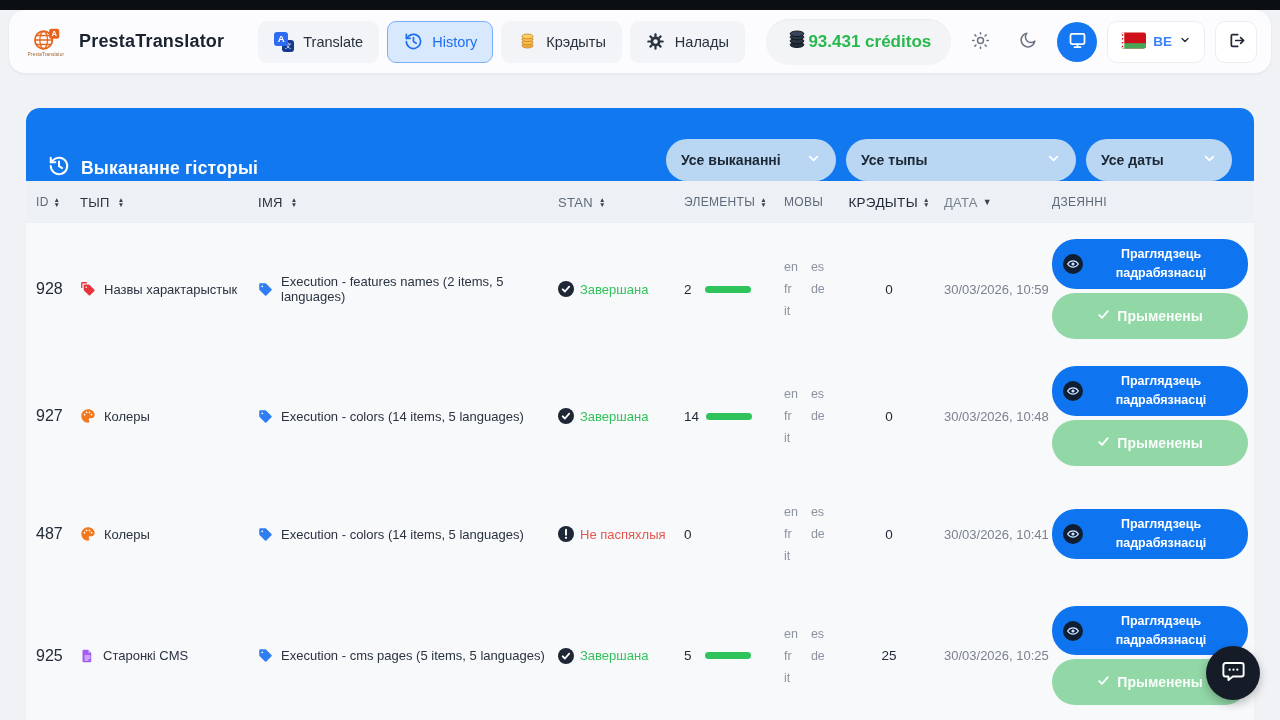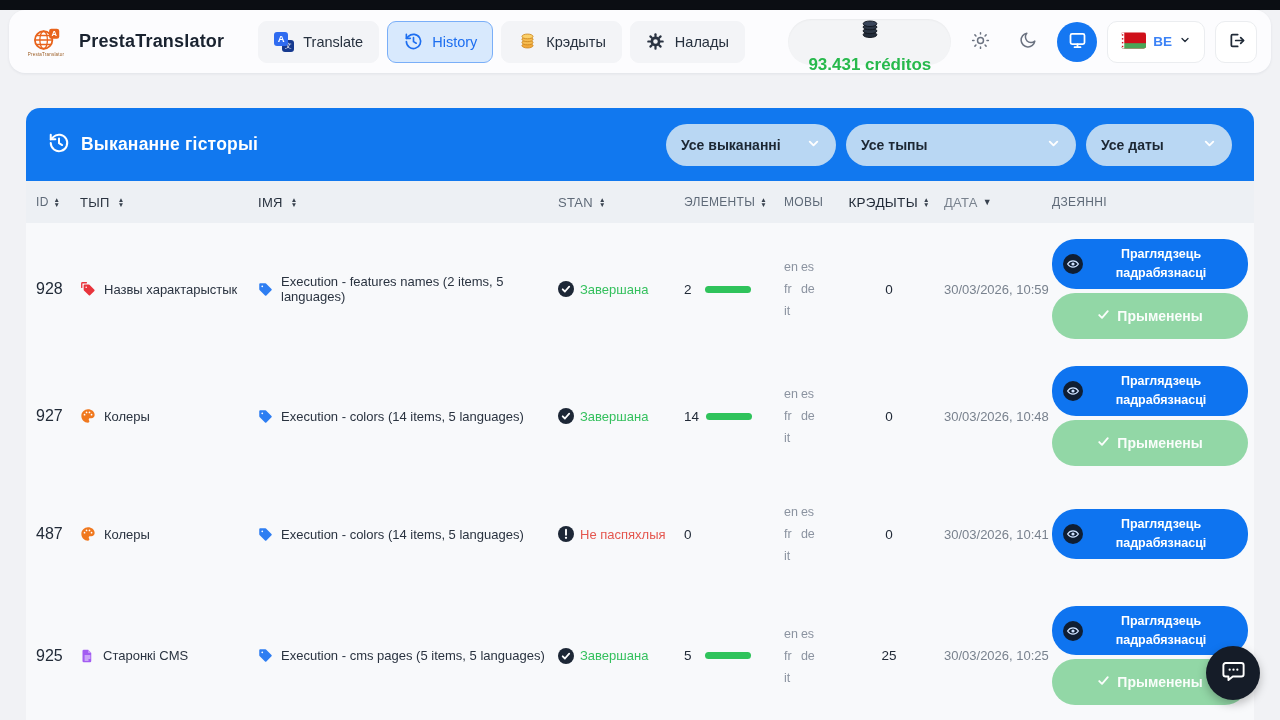--- a/index.html
+++ b/index.html
@@ -36,22 +36,22 @@
     border-radius:3px; color:#fff; font-size:7px; display:flex; align-items:center; justify-content:center;
   }
   .ico-translate .sqf {
     position:absolute; left:0; top:0; width:14px; height:14px; background:#2f6bf0;
     border-radius:3px; color:#fff; font-size:9.5px; font-weight:bold;
     display:flex; align-items:center; justify-content:center;
   }
 
   .nav-right { margin-left:auto; display:flex; align-items:center; gap:10px; }
   .credits-pill {
-    display:flex; align-items:center; gap:10px; background:#f3f4f6; border-radius:999px;
-    height:46px; padding:0 20px; box-shadow:inset 0 1px 2px rgba(0,0,0,.04);flex-direction:column;
+    display:flex; align-items:center; background:#f3f4f6; border-radius:999px;
+    height:46px; padding:0 20px; box-shadow:inset 0 1px 2px rgba(0,0,0,.04);
   }
   .credits-text { font-size:17px; font-weight:800; color:#27b94c; }
   .icon-btn {
     width:38px; height:38px; border:none; background:transparent; border-radius:50%;
     display:flex; align-items:center; justify-content:center; cursor:pointer; color:#6b7280;
   }
   .icon-btn.theme-active { width:40px; height:40px; background:#1577f2; color:#fff; }
   .flag-btn {
     display:flex; align-items:center; gap:7px; height:42px; padding:0 13px;
     background:#fff; border:1px solid #ebedf0; border-radius:10px; cursor:pointer;
@@ -59,21 +59,21 @@
   }
   .logout-btn {
     width:42px; height:42px; background:#fff; border:1px solid #ebedf0; border-radius:10px;
     display:flex; align-items:center; justify-content:center; cursor:pointer; color:#1f2937;
   }
 
   
   .panel { margin:35px 26px 0; }
   .panel-head {
     background:#1178ef; border-radius:14px 14px 0 0; height:73px;
-    display:flex; align-items:center; padding:0 22px;
+    display:flex; align-items:flex-end; padding:0 22px;
   }
   .panel-title-wrap { flex:1; display:flex; align-items:center; gap:11px; color:#fff; }
   .panel-title { font-size:17.5px; font-weight:700; letter-spacing:.2px; }
   .search-wrap { display:flex; align-items:center; gap:2px; }
   .search-input {
     width:222px; height:42px; border-radius:21px; border:none; background:#b9d7f3;
     padding:0 16px; font-family:inherit; font-size:14px; color:#243447; outline:none;
   }
   .search-input::placeholder { color:#64788f; }
   .search-btn {
@@ -108,21 +108,21 @@
   .cell { display:flex; align-items:center; }
   .idtxt { font-size:16px; color:#222b38; }
   .c-type, .c-name { gap:8px; font-size:13px; color:#2a3340; padding-right:10px; }
   .ticon, .nicon, .sicon { display:inline-flex; flex:none; }
   .c-stan { gap:6px; font-size:13px; }
   .trow.ok .status-label { color:#34c05d; }
   .trow.err .status-label { color:#e4574f; }
   .elem-num { font-size:13.5px; color:#222b38; min-width:14px; }
   .pbar { width:46px; height:7px; border-radius:4px; background:#2fc35b; margin-left:7px; }
   .langs {
-    display:grid; grid-template-columns:auto auto; column-gap:3px;
+    display:grid; grid-template-columns:auto auto; column-gap:13px;
     font-size:12.5px; color:#8b93a0; line-height:22px; width:min-content;
   }
   .c-credits { justify-content:center; font-size:13.5px; color:#222b38; padding-right:26px; }
   .c-date { font-size:13px; color:#79828e; }
   .c-actions { flex-direction:column; gap:4px; justify-content:center; align-items:stretch; padding-right:4px; }
   .btn-view {
     position:relative; width:196px; max-width:100%; min-height:46px; border:none; border-radius:24px;
     background:#0e74f0; color:#fff; font-family:inherit; font-size:12.5px; font-weight:700;
     line-height:1.5; padding:6px 16px 6px 38px; cursor:pointer;
   }

